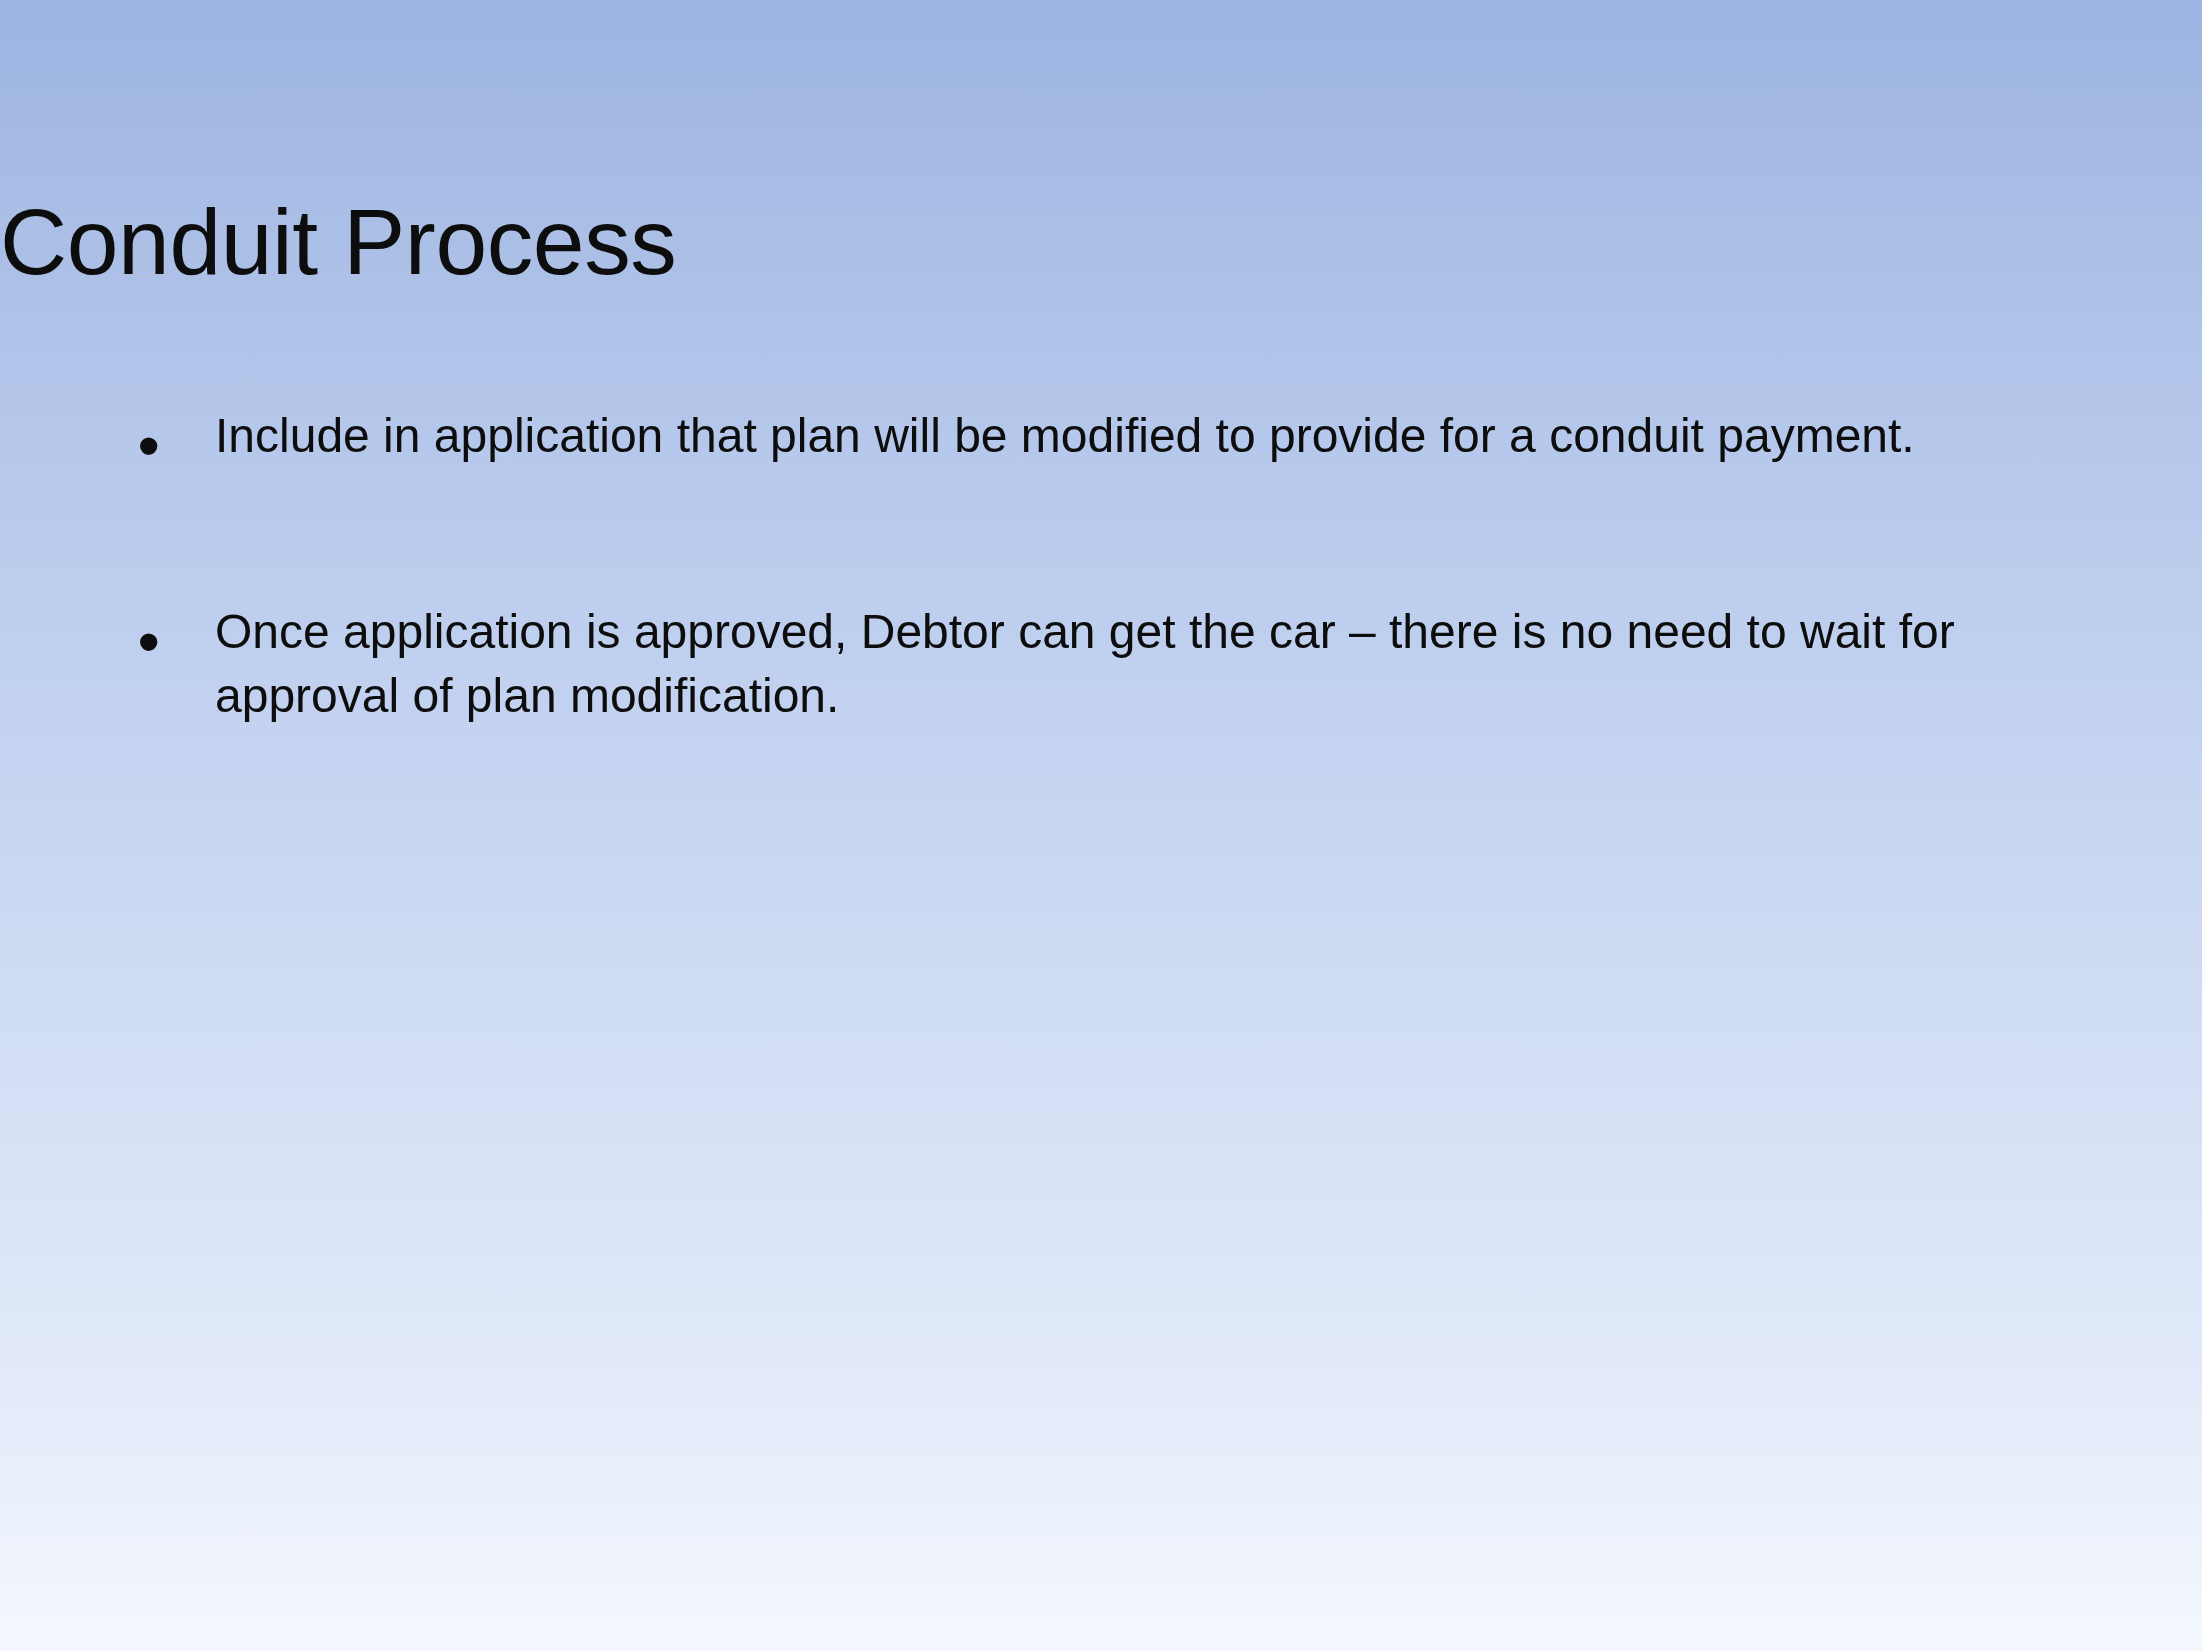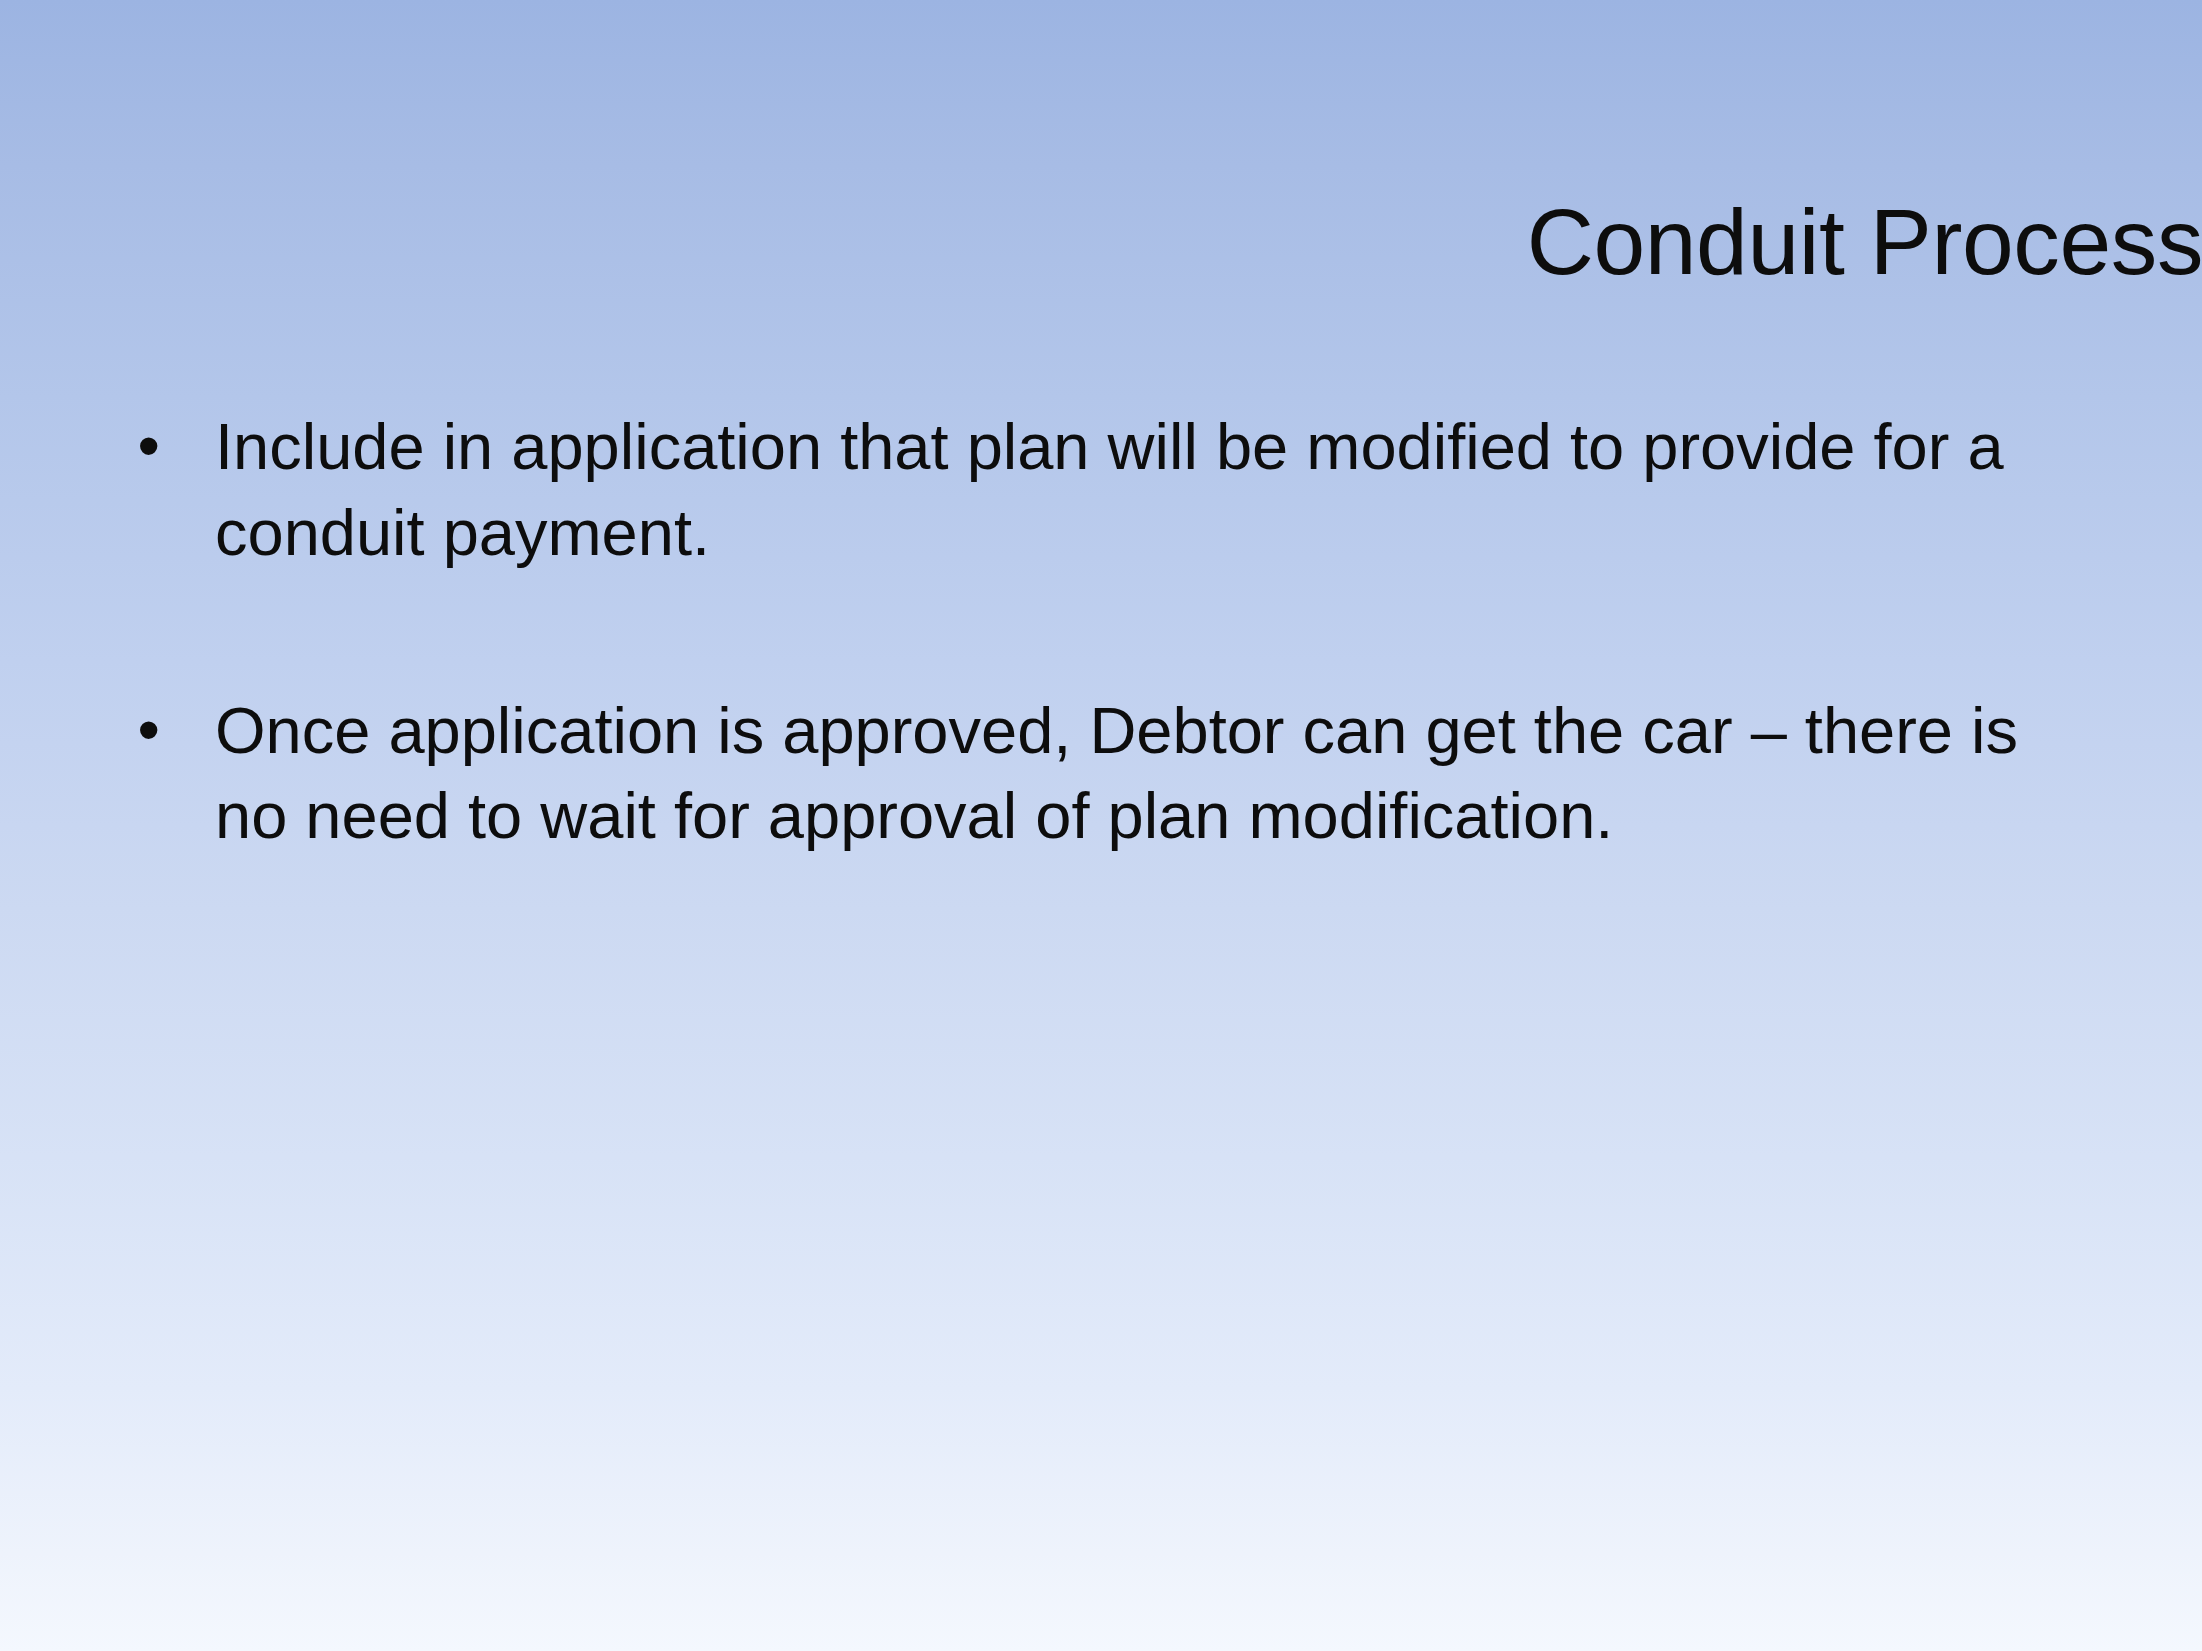--- a/index.html
+++ b/index.html
@@ -27,21 +27,21 @@
         #e3ebfa 84%,
         #eef3fc 94%,
         #f4f8fe 100%);
     overflow: hidden;
   }
   .slide-title {
     position: absolute;
     top: 129px;
     left: 0;
     width: 2203px;
-    text-align: right;
+    text-align: left;
     font-size: 93px;
     line-height: 1.1;
     color: #0d0d0d;
     font-weight: normal;
     letter-spacing: -0.4px;
   }
   .body-list {
     position: absolute;
     top: 404px;
     left: 129px;
@@ -60,21 +60,21 @@
     width: 86px;
     font-size: 64px;
     line-height: 1.32;
     color: #0d0d0d;
     text-align: left;
     padding-left: 8.6px;
     box-sizing: border-box;
   }
   .bullet-text {
     flex: 1 1 auto;
-    font-size: 65px;
+    font-size: 48px;
     line-height: 1.32;
     color: #0d0d0d;
     max-width: 1876px;
   }
 </style>
 </head>
 <body>
 
 <div class="slide">
 

